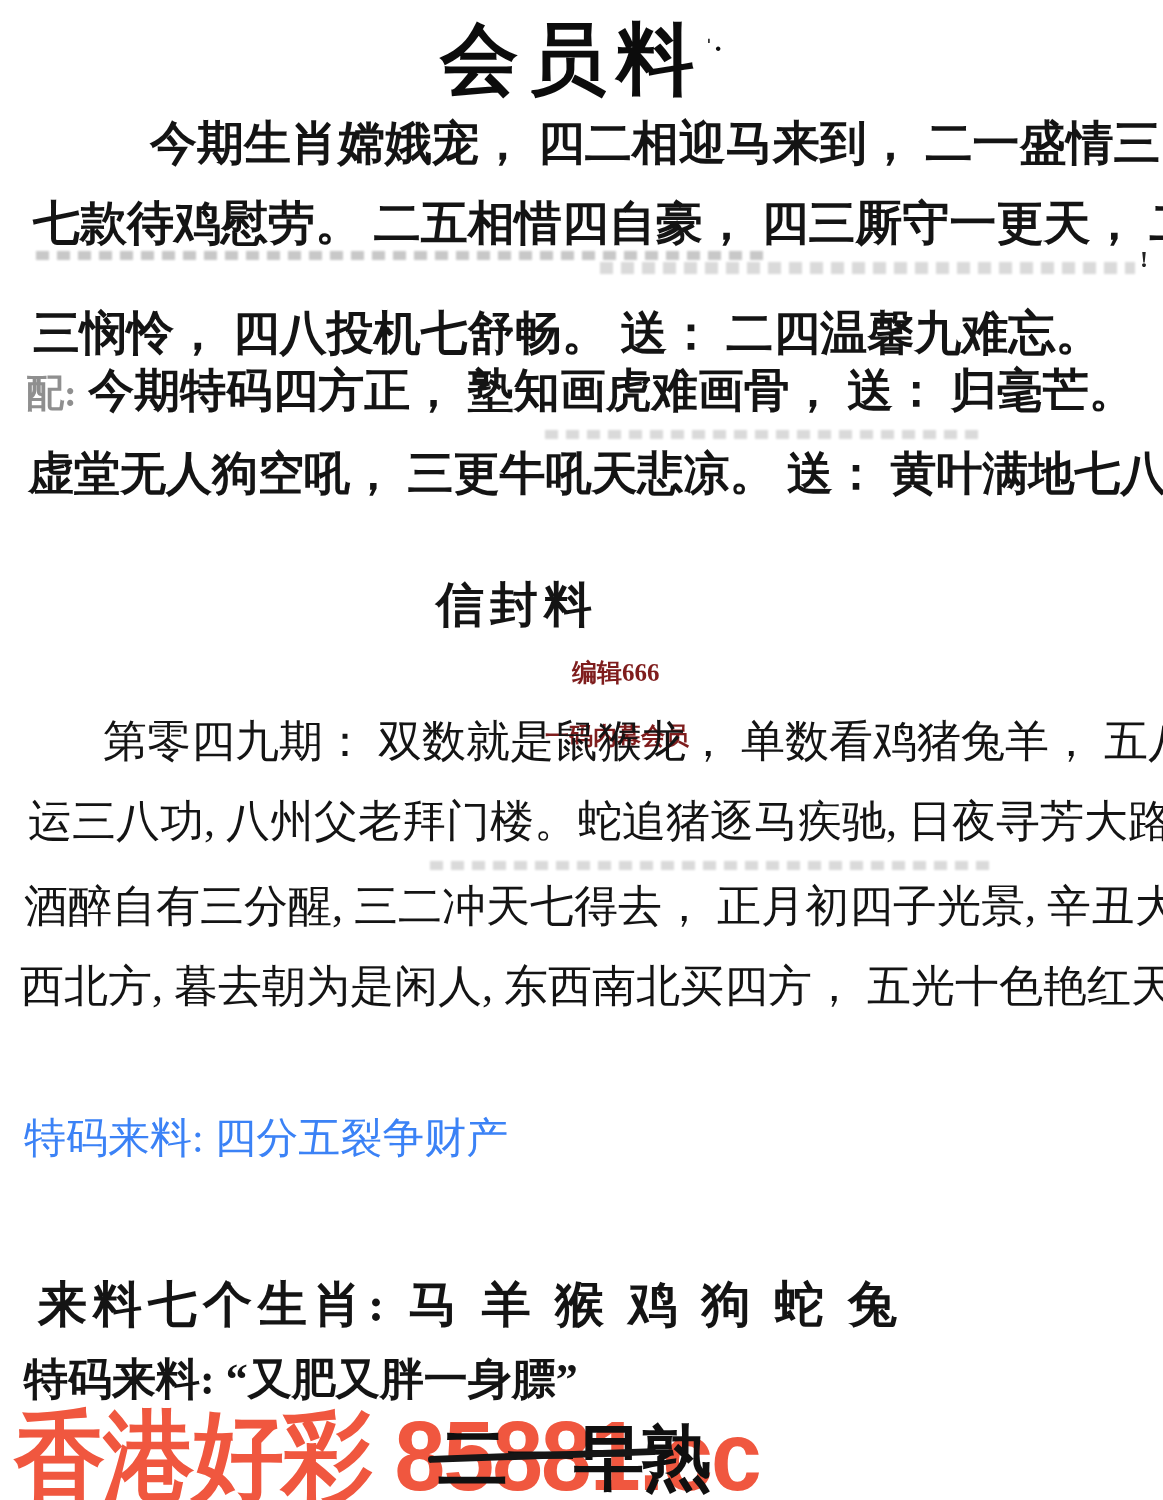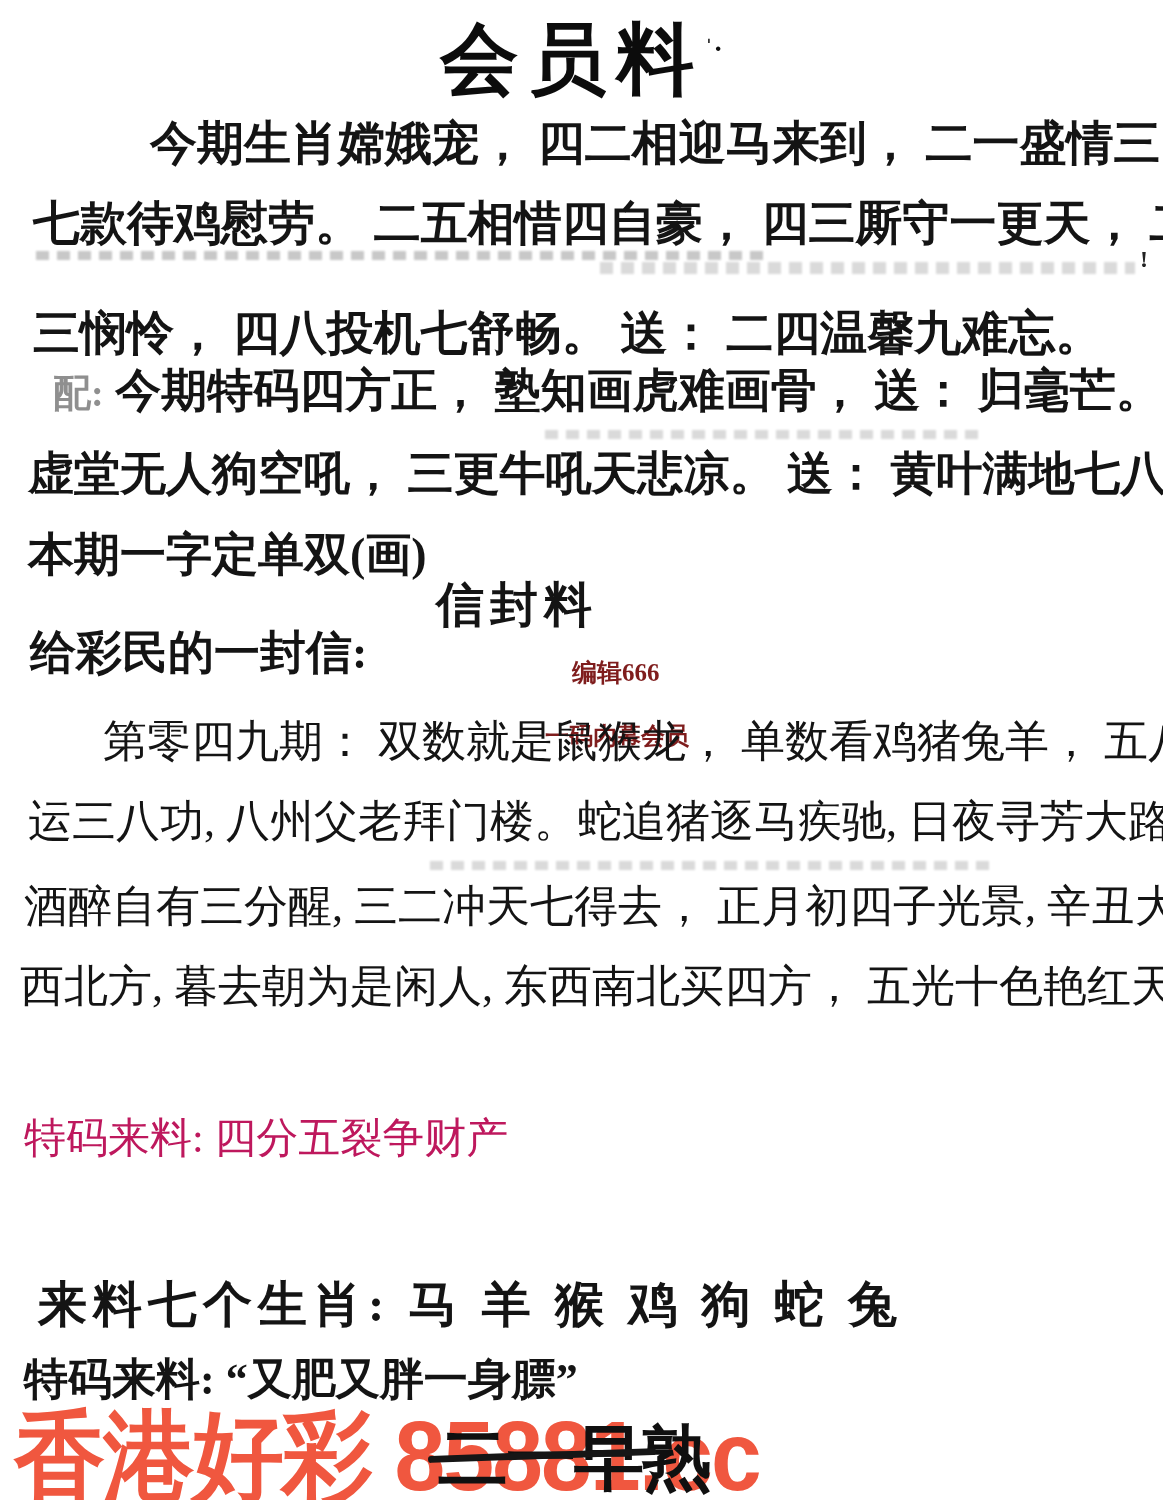--- a/index.html
+++ b/index.html
@@ -47,44 +47,42 @@
 
   <div class="line hw" style="left:150px;top:112px;font-size:47px;">今期生肖嫦娥宠， 四二相迎马来到， 二一盛情三图报， 二</div>
   <div class="line hw" style="left:33px;top:192px;font-size:47px;">七款待鸡慰劳。 二五相惜四自豪， 四三厮守一更天， 二七多情</div>
 
   <div class="smudge" style="left:36px;top:251px;width:730px;"></div>
   <div class="smudge light" style="left:600px;top:262px;width:535px;height:12px;"></div>
   <div class="excl" style="left:1140px;top:246px;">!</div>
 
   <div class="line hw" style="left:33px;top:278px;font-size:47px;margin-top:24px;">三悯怜， 四八投机七舒畅。 送： 二四温馨九难忘。</div>
 
-  <div class="line hw" style="left:26px;top:360px;font-size:46px;margin-left:27px;">
+  <div class="line hw" style="left:26px;top:360px;font-size:46px;">
     <span class="faint" style="font-size:38px;">配:</span>
     <span>今期特码四方正， 塾知画虎难画骨， 送： 归毫芒。</span>
   </div>
   <div class="smudge light" style="left:545px;top:430px;width:440px;"></div>
 
   <div class="line hw" style="left:28px;top:443px;font-size:46px;">虚堂无人狗空吼， 三更牛吼天悲凉。 送： 黄叶满地七八片</div>
-  <div class="line hw" style="left:28px;top:524px;font-size:46px;">本期一字定单双(画)</div>
 
   <div class="line hw" style="left:436px;top:573px;font-size:48px;font-weight:700;letter-spacing:6px;">信封料</div>
   <div class="wm-small" style="left:572px;top:612px;font-size:25px;">编辑666</div>
 
-  <div class="line hw" style="left:30px;top:622px;font-size:46px;">给彩民的一封信:</div>
   <div class="wm-small" style="left:545px;top:676px;font-size:24px;font-weight:600;">一码内幕会员</div>
 
   <div class="line hw2" style="left:103px;top:712px;font-size:44px;">第零四九期： 双数就是鼠猴龙， 单数看鸡猪兔羊， 五八有</div>
   <div class="line hw2" style="left:28px;top:792px;font-size:44px;">运三八功, 八州父老拜门楼。蛇追猪逐马疾驰, 日夜寻芳大路旁,</div>
 
   <div class="smudge light" style="left:430px;top:861px;width:560px;"></div>
 
   <div class="line hw2" style="left:24px;top:877px;font-size:44px;">酒醉自有三分醒, 三二冲天七得去， 正月初四子光景, 辛丑大运</div>
   <div class="line hw2" style="left:20px;top:957px;font-size:44px;">西北方, 暮去朝为是闲人, 东西南北买四方， 五光十色艳红天,</div>
 
-  <div class="line hw2" style="left:24px;top:1110px;font-size:42px;color:#be185d;">特码来料: 四分五裂争财产</div>
+  <div class="line hw2" style="left:24px;top:1110px;font-size:42px;color:#3b82f6;">特码来料: 四分五裂争财产</div>
   <div class="line hw" style="left:38px;top:1272px;font-size:49px;letter-spacing:6px;">来料七个生肖:  马 羊 猴 鸡 狗 蛇 兔</div>
   <div class="line hw" style="left:24px;top:1350px;font-size:44px;">特码来料: “又肥又胖一身膘”</div>
 
   <div class="brand" style="left: 14px; top: 1392px; font-size: 98px; color: rgb(240, 87, 63);">香港好彩 85881.cc</div>
   <div class="overlay-text" style="left:438px;top:1412px;font-size:70px;">二一早熟</div>
   <div class="strike" style="left:428px;top:1452px;width:228px;height:7px;"></div>
 
 </div>
 
 </body></html>

